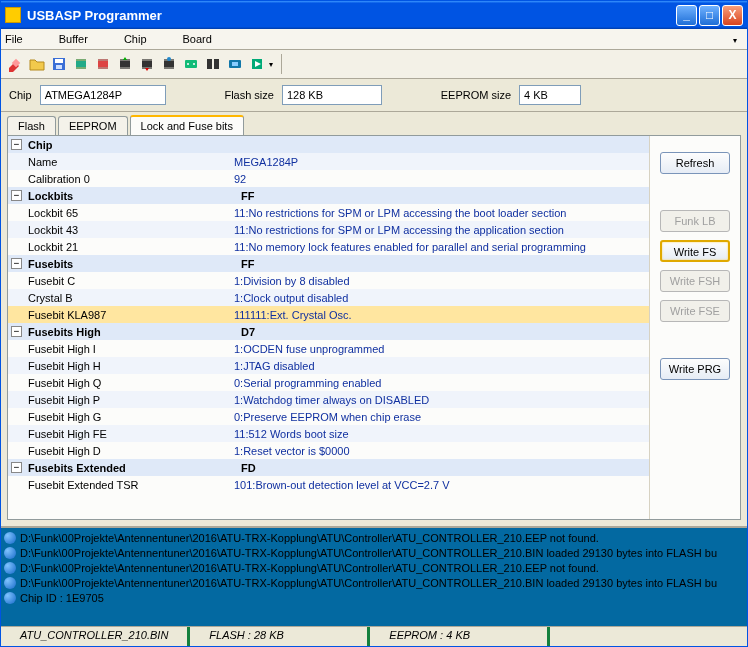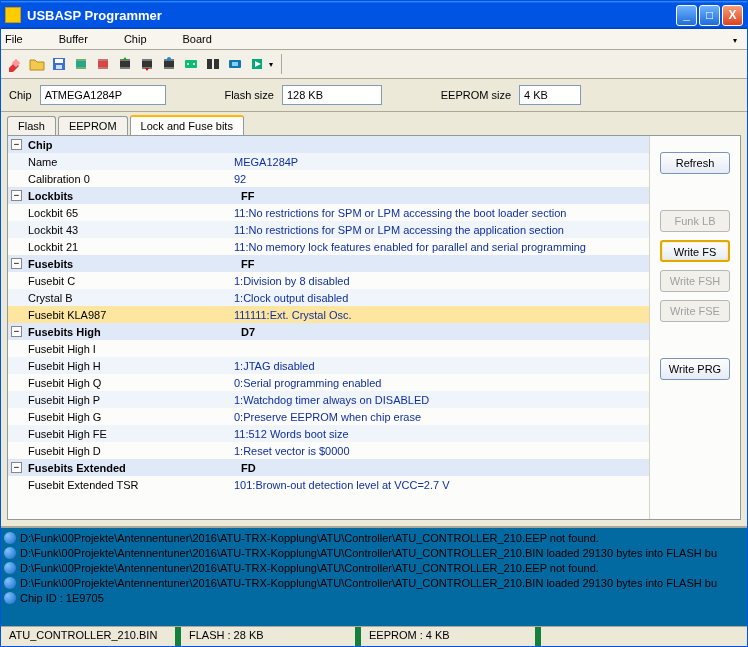--- a/index.html
+++ b/index.html
@@ -38,21 +38,21 @@
 .row .val { flex: 1; color: #1030a0; padding-left: 4px; }
 .row.header .val { color: #000; margin-left: 7px; }
 .sidebtns { width: 90px; padding: 16px 10px; display: flex; flex-direction: column; gap: 8px; }
 .sbtn { height: 22px; border: 1px solid #7a94b9; background: linear-gradient(#fdfdfd,#e6ecf5); border-radius: 3px; text-align: center; line-height: 20px; cursor: default; }
 .sbtn.focus { border: 2px solid #e0a900; box-shadow: 0 0 2px #ffd050 inset; text-align: center; }
 .sbtn.disabled { color: #a0a0a0; border-color: #b7b7b7; background: #f1f0ea; }
 .log { height: 100px; background: #0369a1; border-top: 2px solid #aca899; overflow: hidden; padding: 2px 3px; }
 .logline { display: flex; align-items: center; height: 15px; white-space: nowrap; overflow: hidden; }
 .logline .bullet { width: 12px; height: 12px; border-radius: 50%; background: radial-gradient(circle at 30% 30%, #7fc3ff, #1669c9); margin-right: 4px; flex-shrink: 0; }
 .status { height: 20px; background: #ece9d8; border-top: 1px solid #aca899; display: flex; }
-.status .cell { border-right: 6px solid #15803d; padding: 2px 8px; min-width: 180px; }
+.status .cell { border-right: 3px solid #15803d; padding: 2px 19px; min-width: 180px; font-style: italic; }
 .gap { flex: 1; }
 </style>
 </head>
 <body>
 
 <div class="window">
   <div class="titlebar">
     <span class="icon"></span>
     <span>USBASP Programmer</span>
     <span class="spacer"></span>
@@ -208,20 +208,21 @@
           <span class="val">111111:Ext. Crystal Osc.</span>
         </div>
         <div class="row header">
           <span class="toggle">−</span>
           <span class="name">Fusebits High</span>
           <span class="val">D7</span>
         </div>
         <div class="row">
           <span class="toggle blank"></span>
           <span class="name">Fusebit High I</span>
+          <span class="val">1:OCDEN fuse unprogrammed</span>
         </div>
         <div class="row">
           <span class="toggle blank"></span>
           <span class="name">Fusebit High H</span>
           <span class="val">1:JTAG disabled</span>
         </div>
         <div class="row">
           <span class="toggle blank"></span>
           <span class="name">Fusebit High Q</span>
           <span class="val">0:Serial programming enabled</span>

